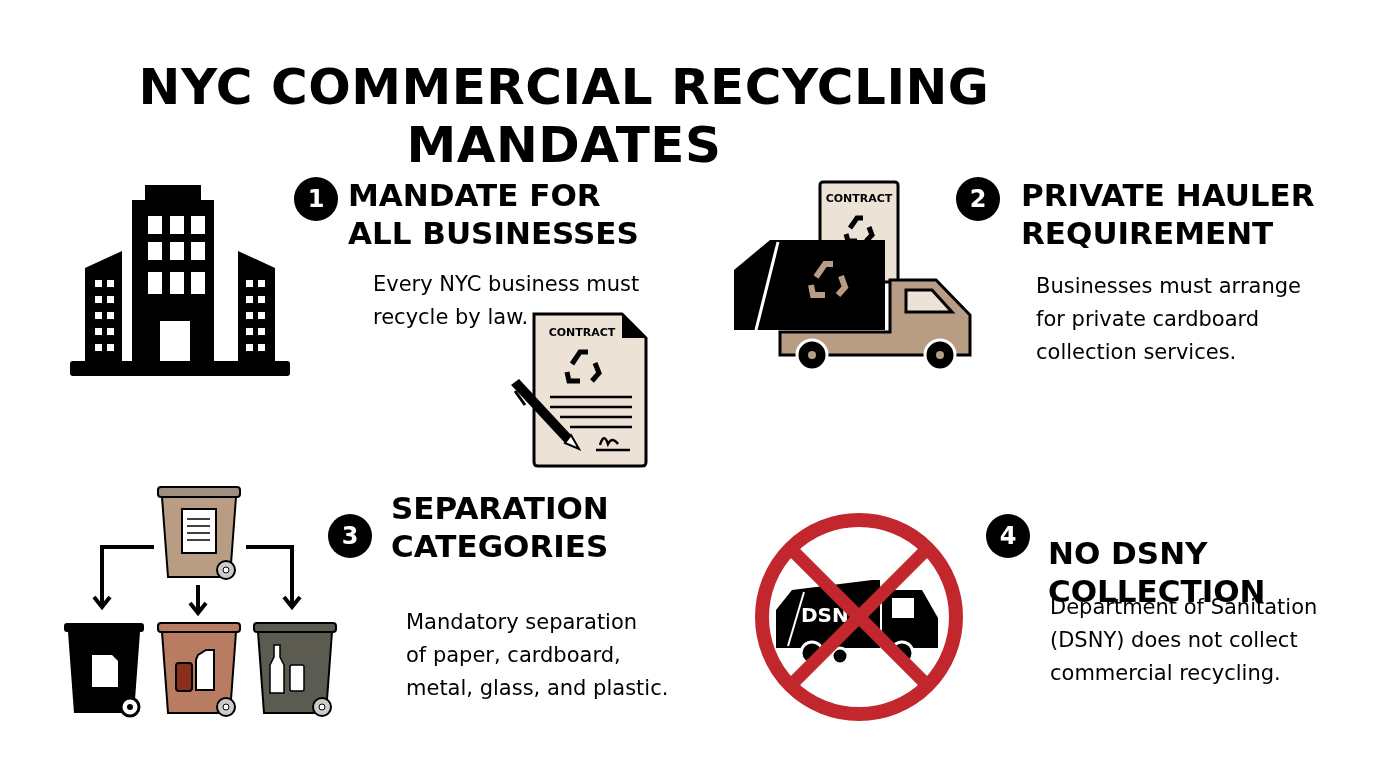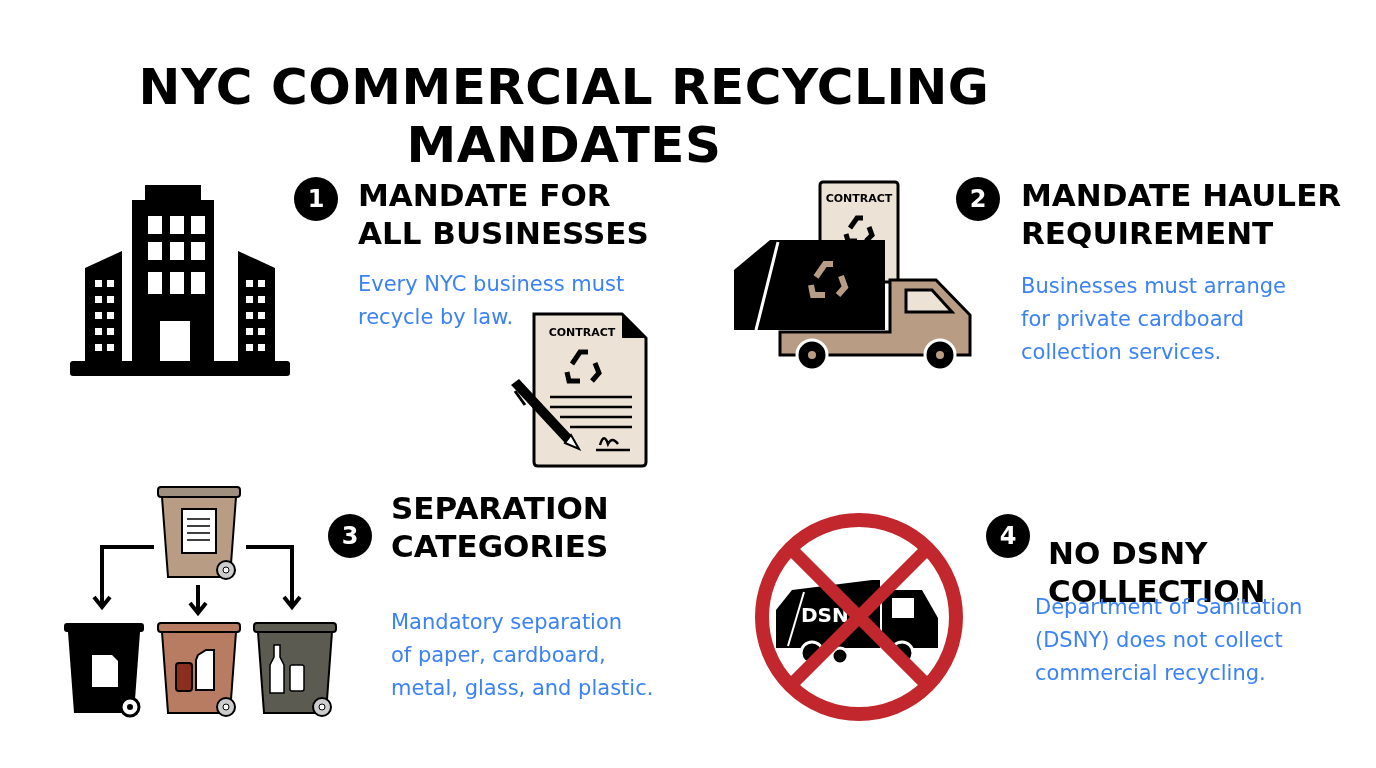--- a/index.html
+++ b/index.html
@@ -1,20 +1,20 @@
 <!DOCTYPE html>
 <html><head>
 <meta charset="utf-8">
 <style>
   html,body{margin:0;padding:0;background:#fff;}
   body{width:1376px;height:768px;position:relative;overflow:hidden;font-family:"DejaVu Sans","Liberation Sans",sans-serif;color:#111;}
   .title{position:absolute;left:0;top:58px;width:1128px;text-align:center;font-family:"DejaVu Sans",sans-serif;font-weight:bold;font-size:50px;letter-spacing:0.5px;color:#000;}
   .num{position:absolute;width:44px;height:44px;border-radius:50%;background:#000;color:#fff;font-weight:bold;font-size:24px;display:flex;align-items:center;justify-content:center;}
   .head{position:absolute;font-family:"DejaVu Sans",sans-serif;font-weight:bold;font-size:31px;line-height:38px;color:#000;white-space:pre-line;}
-  .desc{position:absolute;font-family:"DejaVu Sans",sans-serif;font-size:21px;line-height:33px;color:#3b82f6;white-space:pre-line;}
+  .desc{position:absolute;font-family:"DejaVu Sans",sans-serif;font-size:21px;line-height:33px;color:#000000;white-space:pre-line;margin-left:15px;}
   svg{position:absolute;}
 </style>
 </head>
 <body>
 
 <div class="title">NYC COMMERCIAL RECYCLING MANDATES</div>
 
 <div>
   <svg style="left:70px;top:184px" width="225" height="195" viewBox="0 0 225 195">
     <rect x="0" y="177" width="220" height="15" rx="3" fill="#000"></rect>
@@ -49,21 +49,21 @@
         <rect x="188" y="112" width="7" height="7"></rect>
       <rect x="176" y="128" width="7" height="7"></rect>
         <rect x="188" y="128" width="7" height="7"></rect>
       <rect x="176" y="144" width="7" height="7"></rect>
         <rect x="188" y="144" width="7" height="7"></rect>
       <rect x="176" y="160" width="7" height="7"></rect>
         <rect x="188" y="160" width="7" height="7"></rect>
     </g>
   </svg>
   <div class="num" style="left:294px;top:177px">1</div>
-  <div class="head" style="left:358px;top:176px">MANDATE FOR
+  <div class="head" style="left:348px;top:176px">MANDATE FOR
 ALL BUSINESSES</div>
   <div class="desc" style="left:358px;top:268px">Every NYC business must
 recycle by law.</div>
   <svg style="left:500px;top:312px" width="152" height="158" viewBox="0 0 152 158">
     <path d="M34 2 L122 2 L146 26 L146 150 Q146 154 142 154 L38 154 Q34 154 34 150 Z" fill="#ece2d6" stroke="#000" stroke-width="3"></path>
     <path d="M122 2 L146 26 L122 26 Z" fill="#000"></path>
     <text x="82" y="24" text-anchor="middle" font-family="DejaVu Sans, sans-serif" font-weight="bold" font-size="11" fill="#000">CONTRACT</text>
     <g transform="translate(83,55)" fill="none" stroke="#000" stroke-width="5">
       <path d="M-11 -3 L-3 -15 L5 -15"></path>
         <path d="M12 -4 L16 6 L9 14"></path>
@@ -102,21 +102,21 @@
         <path d="M-3 15 L-15 15 L-17 5"></path>
     </g>
     <path d="M160 100 L206 100 L240 135 L240 175 L50 175 L50 152 L160 152 Z" fill="#b89d84" stroke="#000" stroke-width="3"></path>
     <path d="M176 110 L202 110 L222 132 L176 132 Z" fill="#ece2d6" stroke="#000" stroke-width="3"></path>
     <circle cx="82" cy="175" r="15" fill="#000" stroke="#fff" stroke-width="3"></circle>
       <circle cx="82" cy="175" r="4" fill="#b89d84"></circle>
     <circle cx="210" cy="175" r="15" fill="#000" stroke="#fff" stroke-width="3"></circle>
       <circle cx="210" cy="175" r="4" fill="#b89d84"></circle>
   </svg>
   <div class="num" style="left:956px;top:177px">2</div>
-  <div class="head" style="left:1021px;top:176px">MANDATE HAULER
+  <div class="head" style="left:1021px;top:176px">PRIVATE HAULER
 REQUIREMENT</div>
   <div class="desc" style="left:1021px;top:270px">Businesses must arrange
 for private cardboard
 collection services.</div>
 </div>
 
 <div>
   <svg style="left:60px;top:485px" width="290" height="235" viewBox="0 0 290 235">
 
     <rect x="98" y="2" width="82" height="10" rx="3" fill="#9e8f80" stroke="#000" stroke-width="2"></rect>

